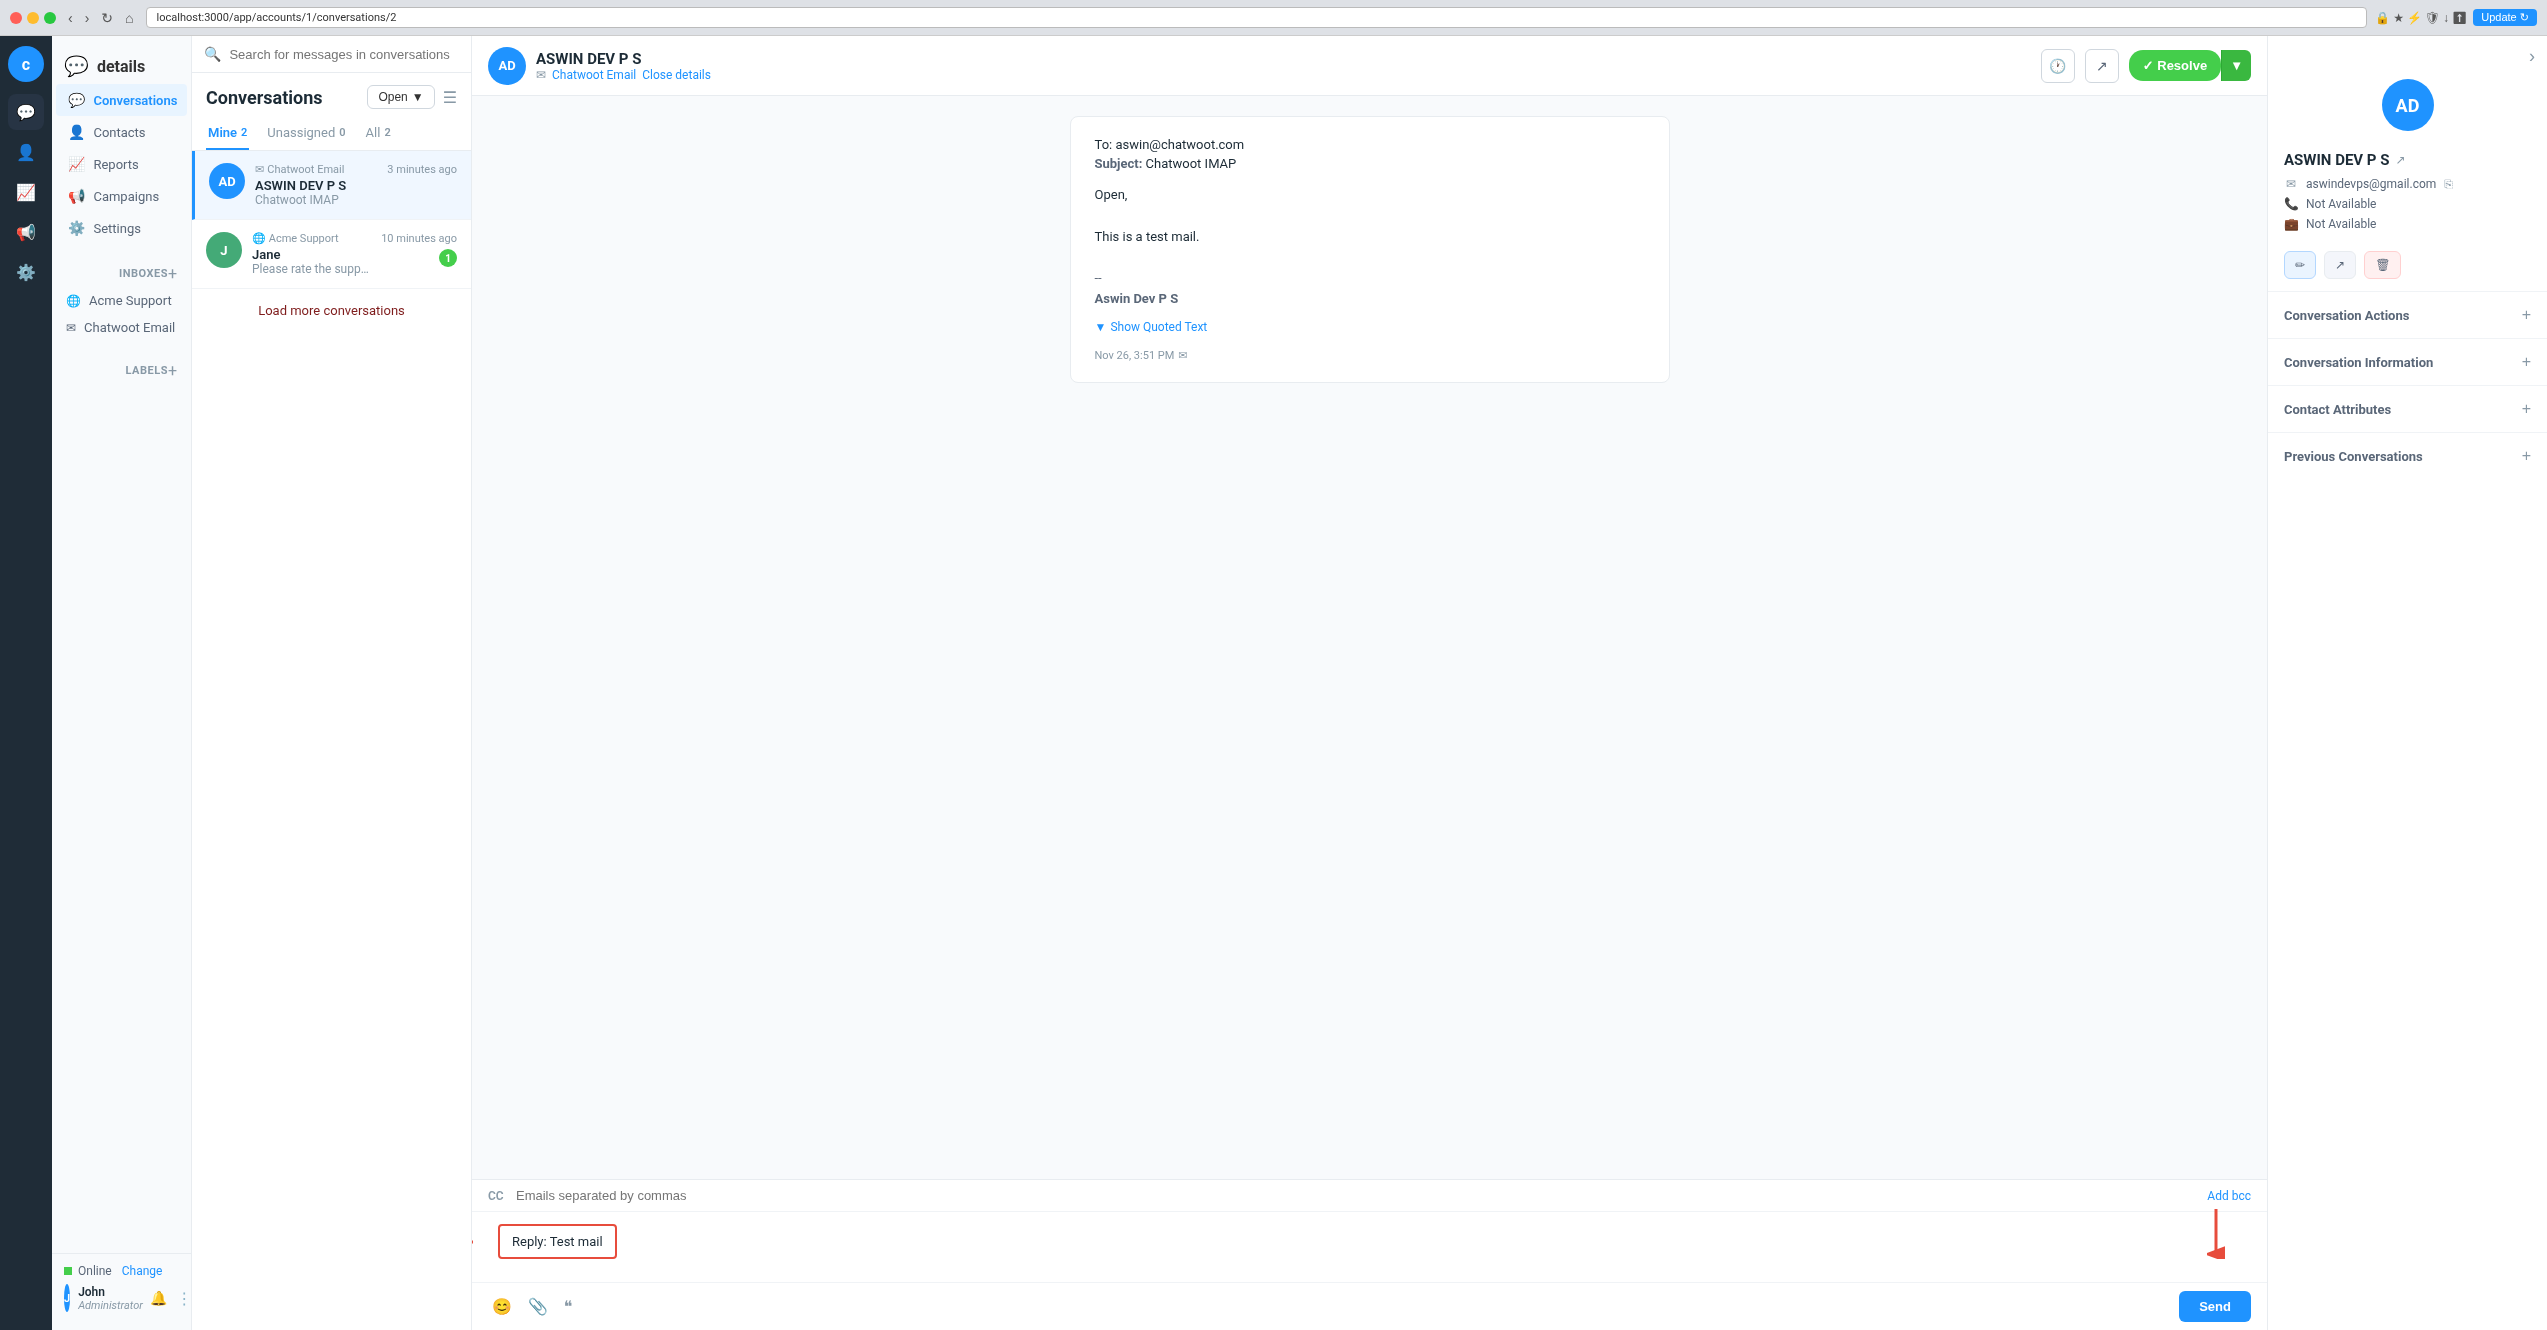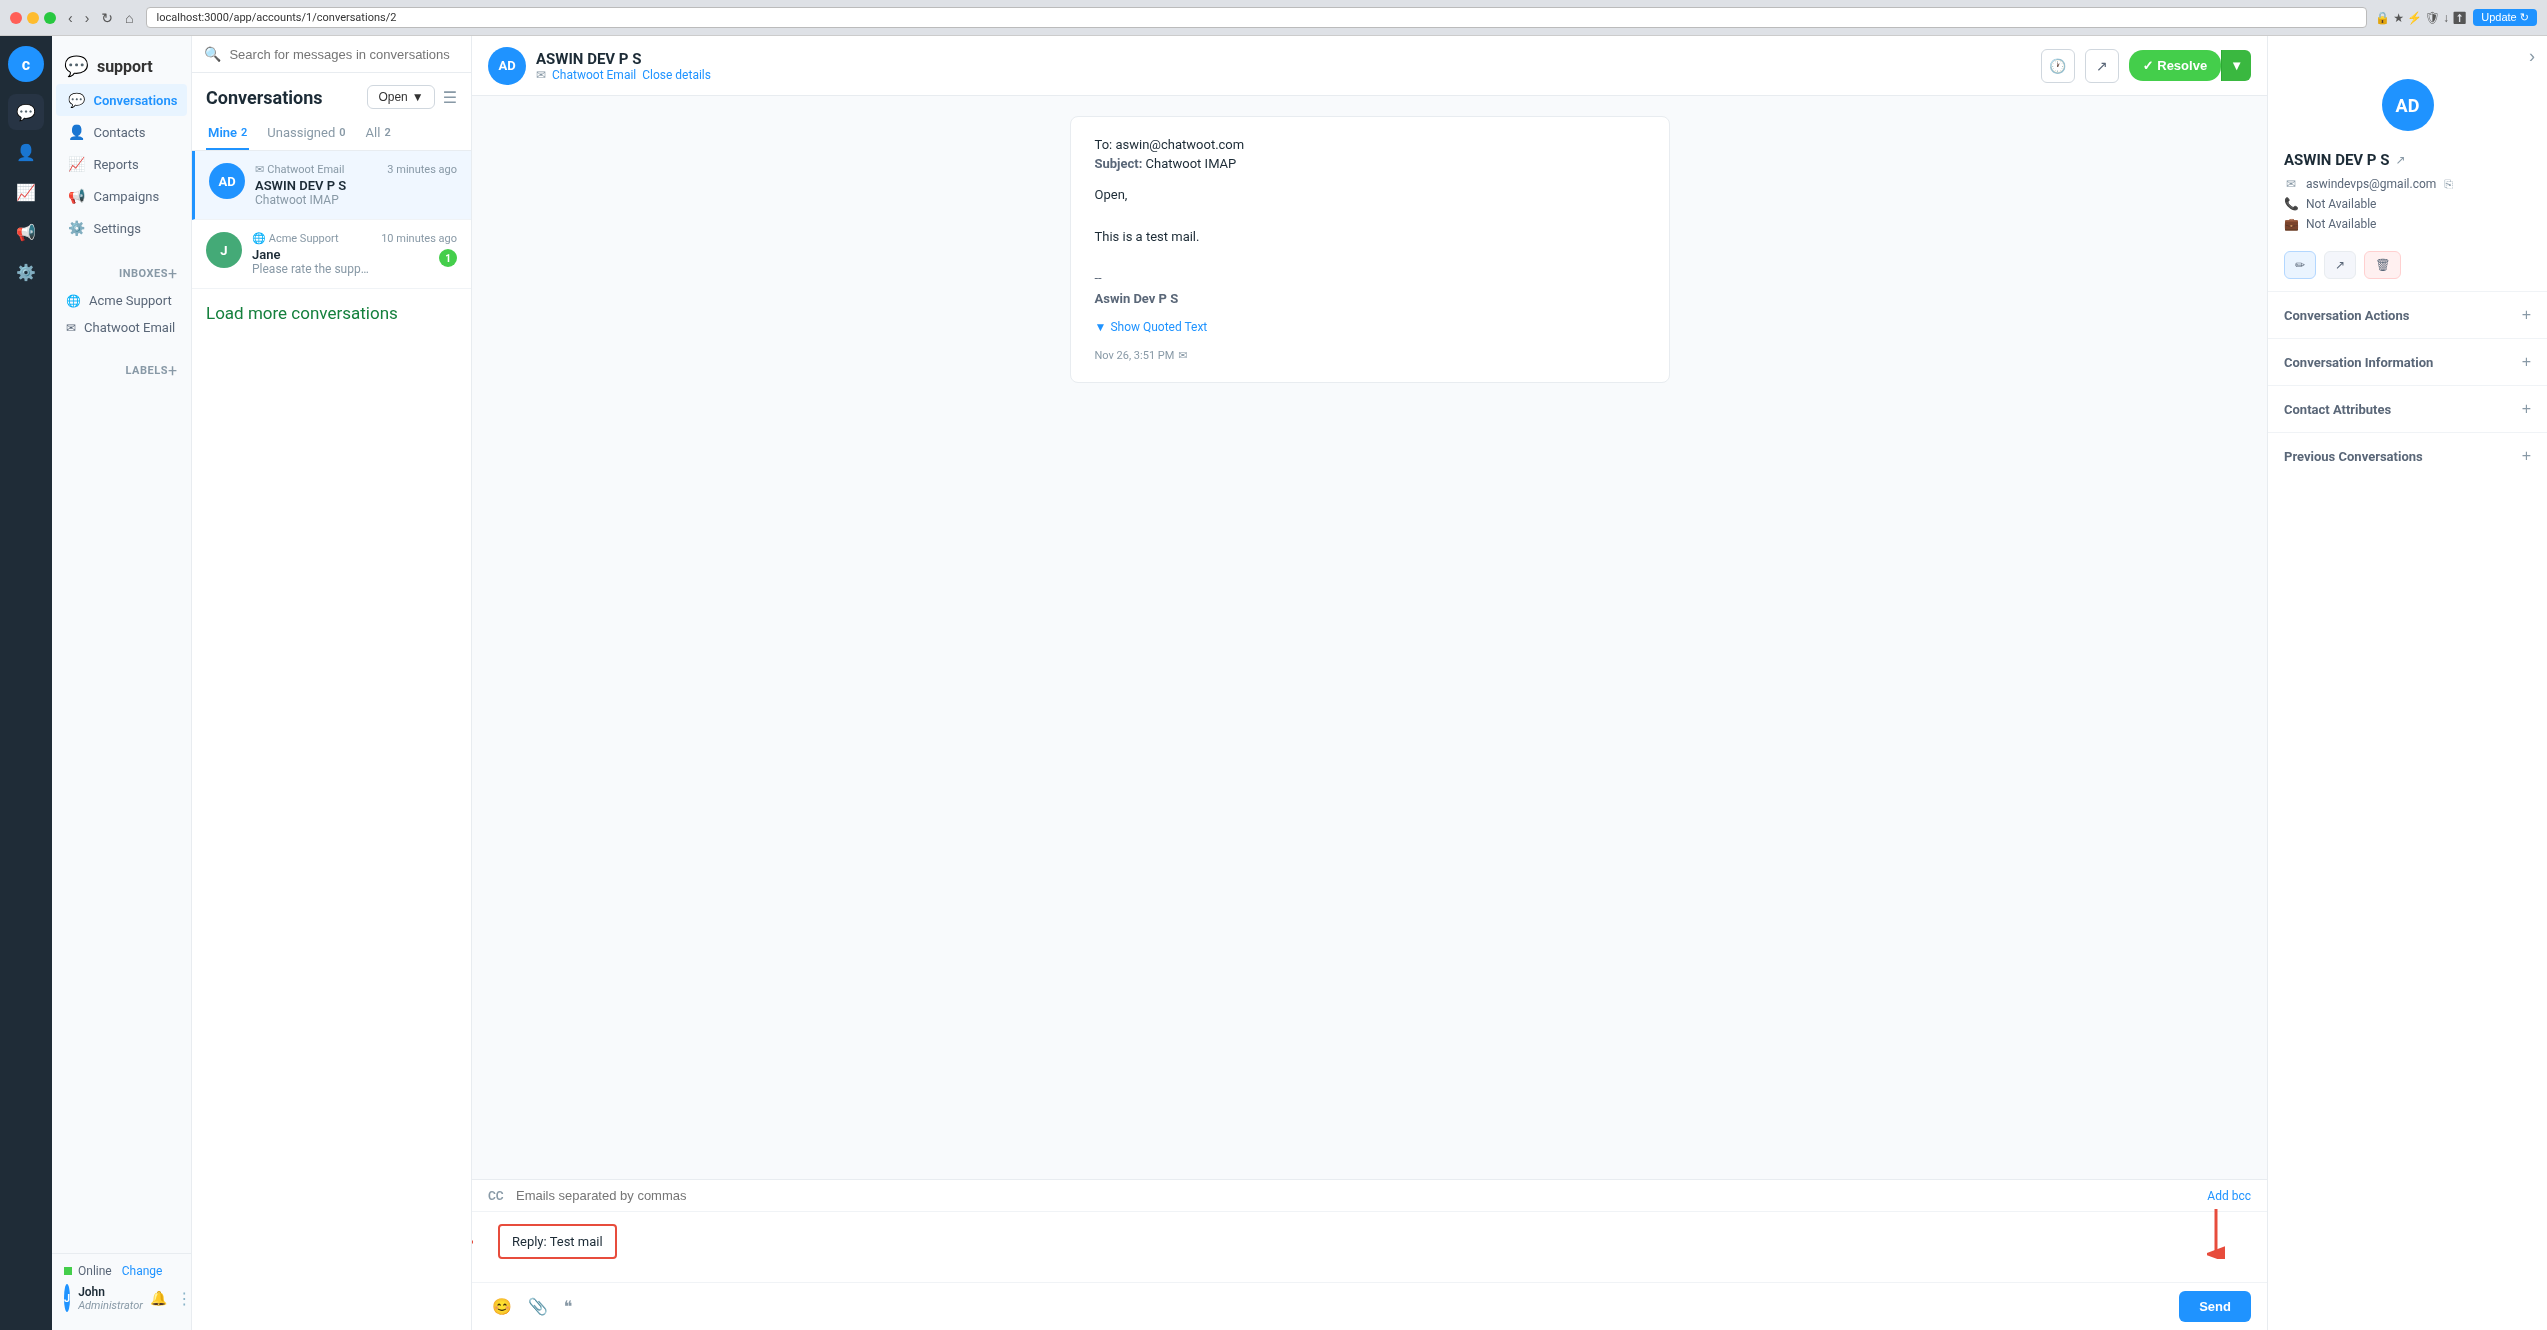--- a/index.html
+++ b/index.html
@@ -45,21 +45,21 @@
     .conv-item.active { background: #f0f7ff; border-left: 3px solid #1f93ff; }
     .conv-avatar { width: 36px; height: 36px; border-radius: 50%; background: #1f93ff; display: flex; align-items: center; justify-content: center; color: white; font-weight: 700; font-size: 13px; flex-shrink: 0; }
     .conv-avatar.green { background: #44aa77; }
     .conv-content { flex: 1; min-width: 0; }
     .conv-source { font-size: 11px; color: #8899a6; display: flex; align-items: center; gap: 3px; margin-bottom: 2px; }
     .conv-name { font-weight: 600; font-size: 13px; color: #1c2b36; }
     .conv-preview { font-size: 12px; color: #8899a6; white-space: nowrap; overflow: hidden; text-overflow: ellipsis; }
     .conv-time { font-size: 11px; color: #8899a6; white-space: nowrap; }
     .conv-meta { display: flex; flex-direction: column; align-items: flex-end; gap: 4px; }
     .unread-badge { width: 18px; height: 18px; background: #44ce4b; border-radius: 50%; display: flex; align-items: center; justify-content: center; color: white; font-size: 10px; font-weight: 700; }
-    .load-more { text-align: left; padding: 14px; color: #15803d; font-size: 17px; cursor: pointer; }
+    .load-more { text-align: center; padding: 14px; color: #7f1d1d; font-size: 13px; cursor: pointer; }
     .section-header { padding: 10px 14px 4px; display: flex; align-items: center; justify-content: flex-end; }
     .section-label { font-size: 11px; font-weight: 700; color: #8899a6; text-transform: uppercase; letter-spacing: 0.5px; }
     .section-add { color: #8899a6; font-size: 16px; cursor: pointer; }
     .inbox-item { padding: 6px 14px; display: flex; align-items: center; gap: 8px; cursor: pointer; color: #5a6778; font-size: 13px; }
 
     
     .main-content { flex: 1; display: flex; flex-direction: column; overflow: hidden; background: #f8fafc; }
     .conversation-header { background: white; border-bottom: 1px solid #e8ecf0; padding: 12px 16px; display: flex; align-items: center; justify-content: space-between; height: 60px; }
     .conv-header-left { display: flex; align-items: center; gap: 10px; }
     .conv-header-avatar { width: 38px; height: 38px; border-radius: 50%; background: #1f93ff; display: flex; align-items: center; justify-content: center; color: white; font-weight: 700; font-size: 13px; }
@@ -170,21 +170,21 @@
       <span>📢</span>
     </div>
     <div class="rail-item" title="Settings">
       <span>⚙️</span>
     </div>
   </div>
 
   <div class="sidebar-nav">
     <div style="padding: 10px 12px 6px; font-size:16px; font-weight:700; display:flex; align-items:center; gap:8px; color:#333;">
       <span style="color:#1f93ff;font-size:20px;">💬</span>
-      <span>support</span>
+      <span>details</span>
     </div>
     <div class="nav-item active">
       <span class="nav-icon">💬</span>
       <span>Conversations</span>
     </div>
     <div class="nav-item">
       <span class="nav-icon">👤</span>
       <span>Contacts</span>
     </div>
     <div class="nav-item">

